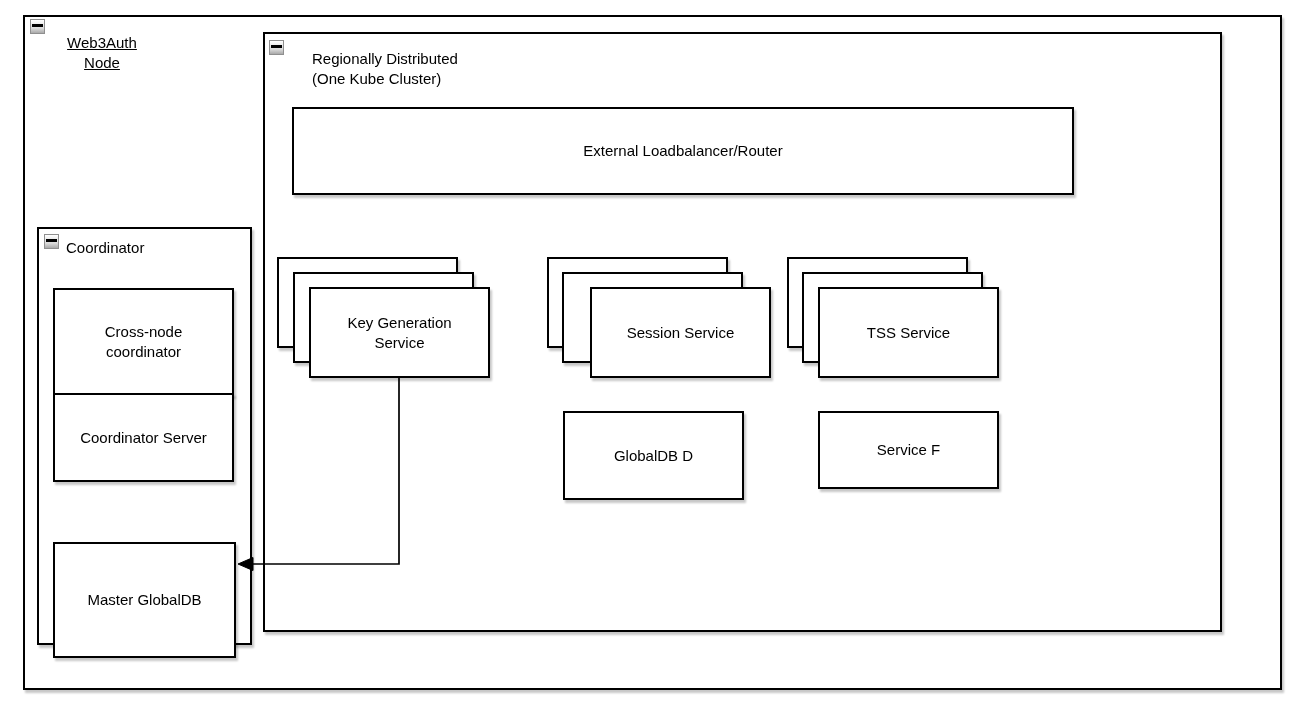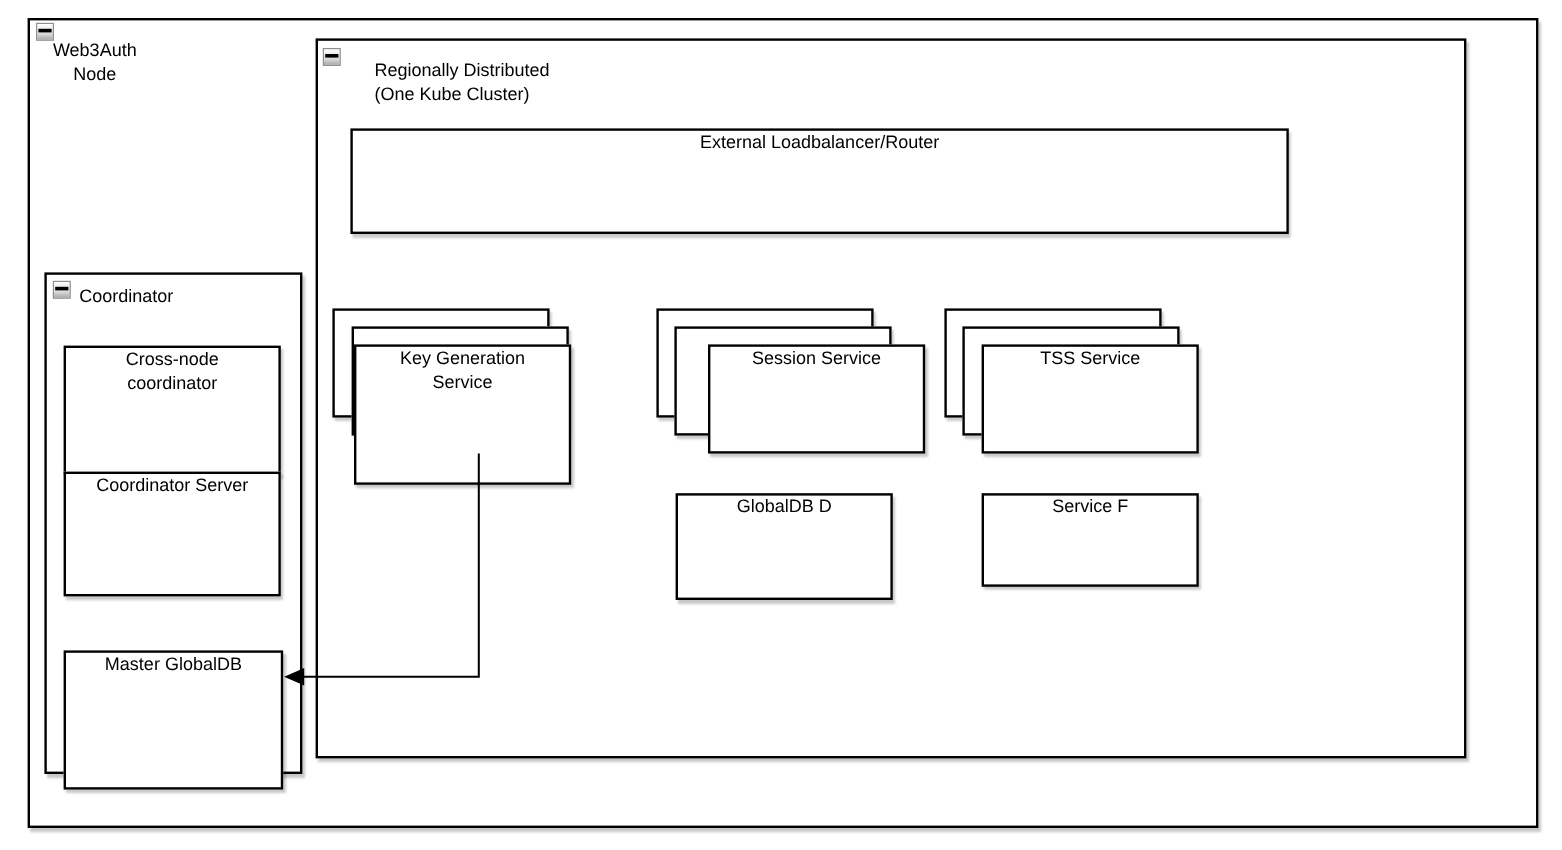--- a/index.html
+++ b/index.html
@@ -15,21 +15,21 @@
     background: #ffffff;
     overflow: hidden;
   }
   
   .shape {
     position: absolute;
     background: #ffffff;
     border: 2px solid #000000;
     box-shadow: 2px 3px 2px rgba(0,0,0,0.22);
   }
-  .node { display: flex; justify-content: center; }
+  .node { display: flex; align-items: center; justify-content: center; }
   .node-label {
     font-size: 15px;
     line-height: 20px;
     text-align: center;
     white-space: pre-line;
   }
   
   .container-label {
     position: absolute;
     font-size: 15px;
@@ -60,39 +60,39 @@
     pointer-events: none;
   }
 </style>
 </head>
 <body>
 
 <div class="canvas">
 
   <div class="shape" style="left:23px; top:15px; width:1259px; height:675px;"></div>
   <div class="collapse" style="left:30px; top:19px;"></div>
-  <div class="container-label center" style="left:29px; top:33px; width:100px;">Web3Auth
+  <div class="container-label center" style="left:52px; top:33px; width:100px;text-decoration:underline;">Web3Auth
 Node</div>
 
   <div class="shape" style="left:37px; top:227px; width:215px; height:418px;"></div>
   <div class="collapse" style="left:44px; top:234px;"></div>
   <div class="container-label" style="left:66px; top:238px;">Coordinator</div>
 
   <div class="shape" style="left:263px; top:32px; width:959px; height:600px;"></div>
   <div class="collapse" style="left:269px; top:40px;"></div>
   <div class="container-label" style="left:294px; top:49px;margin-left:18px;">Regionally Distributed
  (One Kube Cluster)</div>
 
   <div class="shape node" style="left:292px; top:107px; width:782px; height:88px;">
     <span class="node-label">External Loadbalancer/Router</span>
   </div>
 
   <div class="shape" style="left:277px; top:257px; width:181px; height:91px;"></div>
   <div class="shape" style="left:293px; top:272px; width:181px; height:91px;"></div>
-  <div class="shape node" style="left:295px; top:287px; width:181px; height:117px;">
+  <div class="shape node" style="left:309px; top:287px; width:181px; height:91px;">
     <span class="node-label">Key Generation
 Service</span>
   </div>
 
   <div class="shape" style="left:547px; top:257px; width:181px; height:91px;"></div>
   <div class="shape" style="left:562px; top:272px; width:181px; height:91px;"></div>
   <div class="shape node" style="left:590px; top:287px; width:181px; height:91px;">
     <span class="node-label">Session Service</span>
   </div>
 
@@ -108,21 +108,21 @@
 
   <div class="shape node" style="left:818px; top:411px; width:181px; height:78px;">
     <span class="node-label">Service F</span>
   </div>
 
   <div class="shape node" style="left:53px; top:288px; width:181px; height:108px;">
     <span class="node-label">Cross-node
 coordinator</span>
   </div>
 
-  <div class="shape node" style="left:53px; top:393px; width:181px; height:104px;">
+  <div class="shape node" style="left:53px; top:393px; width:181px; height:89px;">
     <span class="node-label">Coordinator Server</span>
   </div>
 
   <div class="shape node" style="left:53px; top:542px; width:183px; height:116px;">
     <span class="node-label">Master GlobalDB</span>
   </div>
 
   <svg class="edges" width="1302" height="708" viewBox="0 0 1302 708">
     <path d="M399,378 L399,564 L253,564" fill="none" stroke="#000000" stroke-width="1.7"></path>
     <path d="M238,564 L253,557.5 L253,570.5 Z" fill="#000000" stroke="#000000"></path>

